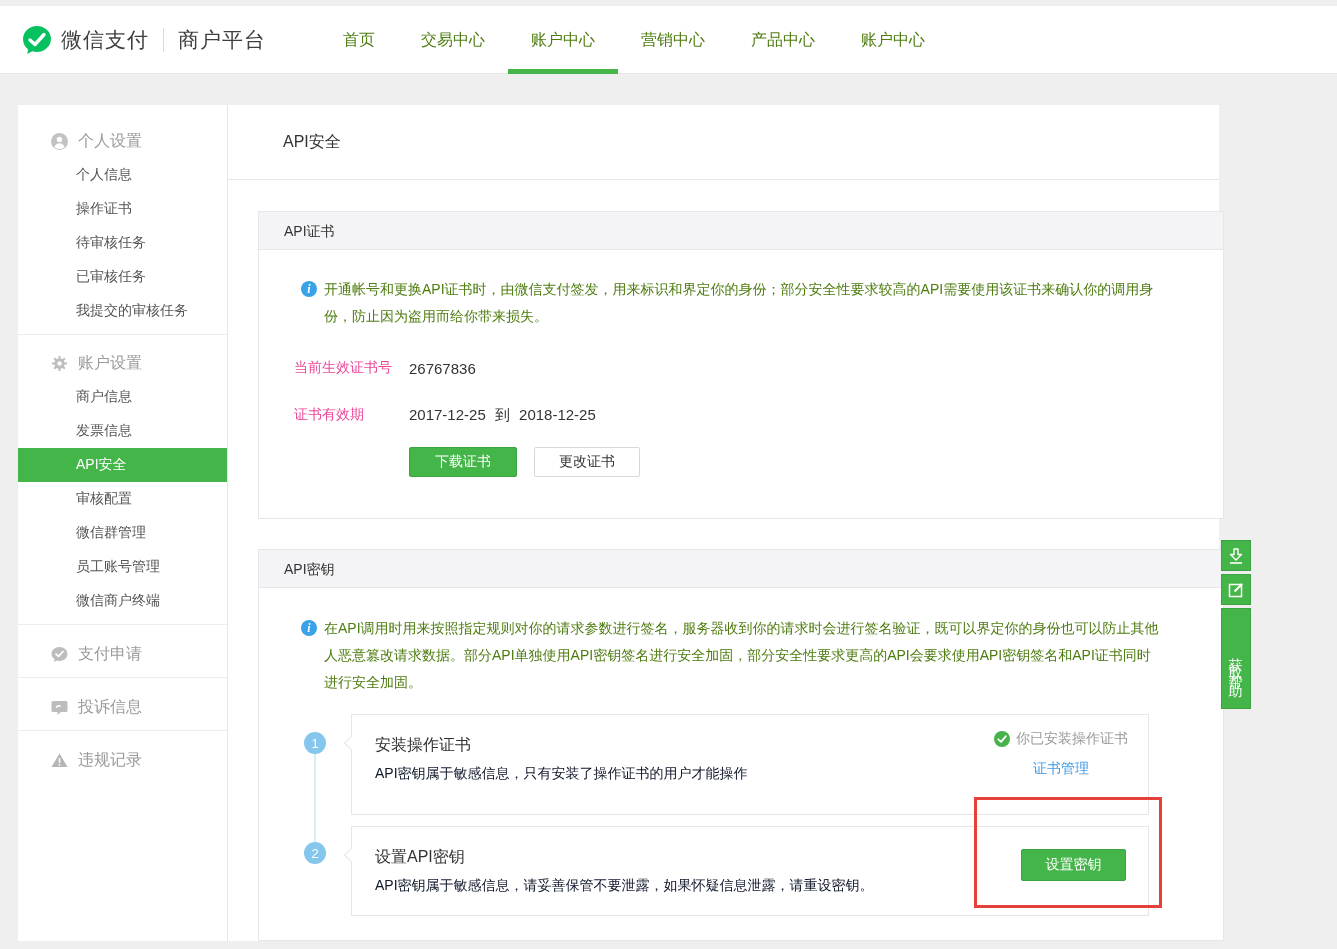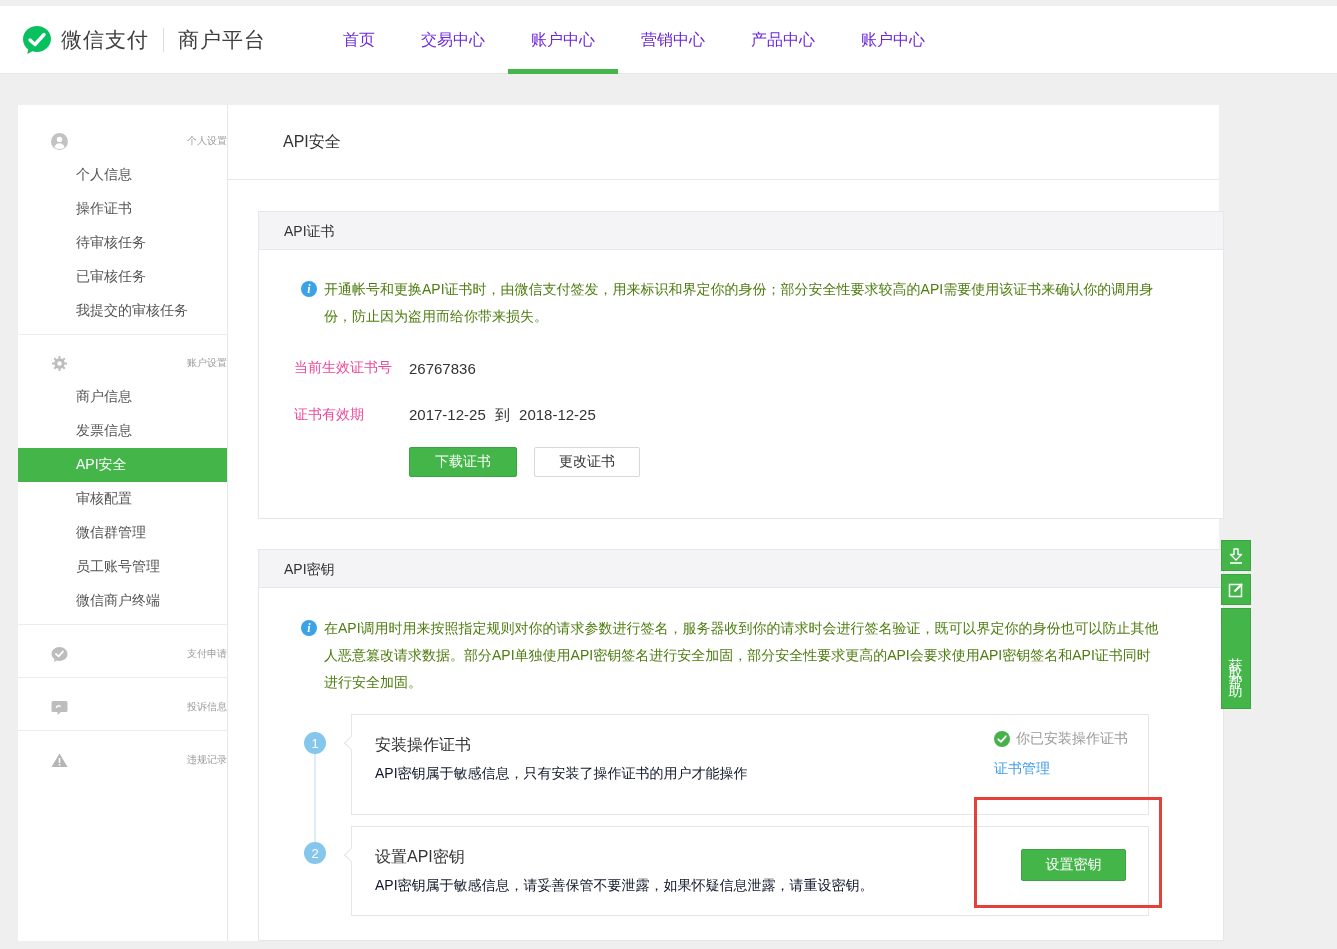--- a/index.html
+++ b/index.html
@@ -14,40 +14,40 @@
     background:#fff; border-bottom:1px solid #e7e7e7; z-index:10;
   }
   .logo { position:absolute; left:22px; top:0; height:68px; display:flex; align-items:center; }
   .logo-icon { width:30px; height:30px; display:inline-flex; }
   .logo-brand { font-size:21px; color:#3f3f3f; margin-left:9px; letter-spacing:1px; }
   .logo-sep { width:1px; height:24px; background:#dcdcdc; margin:0 14px; }
   .logo-product { font-size:21px; color:#3f3f3f; letter-spacing:1px; }
   .nav { position:absolute; left:320px; top:0; height:68px; display:flex; }
   .nav-item {
     position:relative; height:68px; display:flex; align-items:center;
-    padding:0 23px; font-size:16px; color:#6d28d9; cursor:pointer; text-decoration:none;
+    padding:0 23px; font-size:16px; color:#4d7c0f; cursor:pointer; text-decoration:none;
   }
   .nav-item.active::after {
     content:""; position:absolute; left:0; right:0; bottom:0; height:5px; background:#44b549;
   }
   
   .container {
     position:absolute; left:18px; top:105px; width:1201px; height:836px;
     background:#fff;
   }
   
   .sidebar {
     position:absolute; left:0; top:0; width:210px; height:100%;
     border-right:1px solid #e7e7eb;
   }
   .side-group.g1 { padding-top:19px; }
   .side-group.g2 { padding-top:5px; }
   .side-head {
     height:34px; display:flex; align-items:center; padding-left:33px;
-    color:#9b9b9b; font-size:10px;justify-content:space-between;
+    color:#9b9b9b; font-size:16px;
   }
   .side-head .side-icon { width:17px; height:17px; display:inline-flex; margin-right:10px; }
   .side-item {
     height:34px; display:flex; align-items:center; padding-left:58px;
     color:#555; font-size:14px; cursor:pointer; text-decoration:none;
   }
   .side-item.active { background:#44b549; color:#fff; }
   .side-divider { border-top:1px solid #ededee; margin:6px 0; }
   .side-single { padding:6px 0 0 0; }
   
@@ -102,21 +102,21 @@
   }
   .step-box.b1 { top:126px; height:101px; }
   .step-box.b2 { top:238px; height:90px; }
   .notch {
     position:absolute; left:-6px; top:23px; width:10px; height:10px; background:#fff;
     border-left:1px solid #e6e6e6; border-bottom:1px solid #e6e6e6; transform:rotate(45deg);
   }
   .step-text { padding:20px 0 0 23px; }
   .step-title { font-size:16px; color:#333; }
   .step-desc { font-size:14px; color:#0f172a; margin-top:9px; }
-  .step-right { position:absolute; right:20px; top:13px; text-align:left; }
+  .step-right { position:absolute; right:20px; top:13px; text-align:center; }
   .status-line { display:flex; align-items:center; justify-content:flex-end; font-size:14px; color:#999; height:22px; }
   .check-icon { width:16px; height:16px; display:inline-flex; margin-right:6px; }
   .cert-link { display:inline-block; margin-top:10px; font-size:14px; color:#3f9ce8; text-decoration:none; cursor:pointer; }
   .set-key-btn { position:absolute; top:22px; right:22px; width:105px; height:32px; }
   .red-box {
     position:absolute; left:715px; top:209px; width:188px; height:111px;
     border:3px solid #e6403a; z-index:5; pointer-events:none;
   }
   
   .floating { position:absolute; left:1221px; top:540px; width:30px; display:flex; flex-direction:column; gap:3px; z-index:20; }

